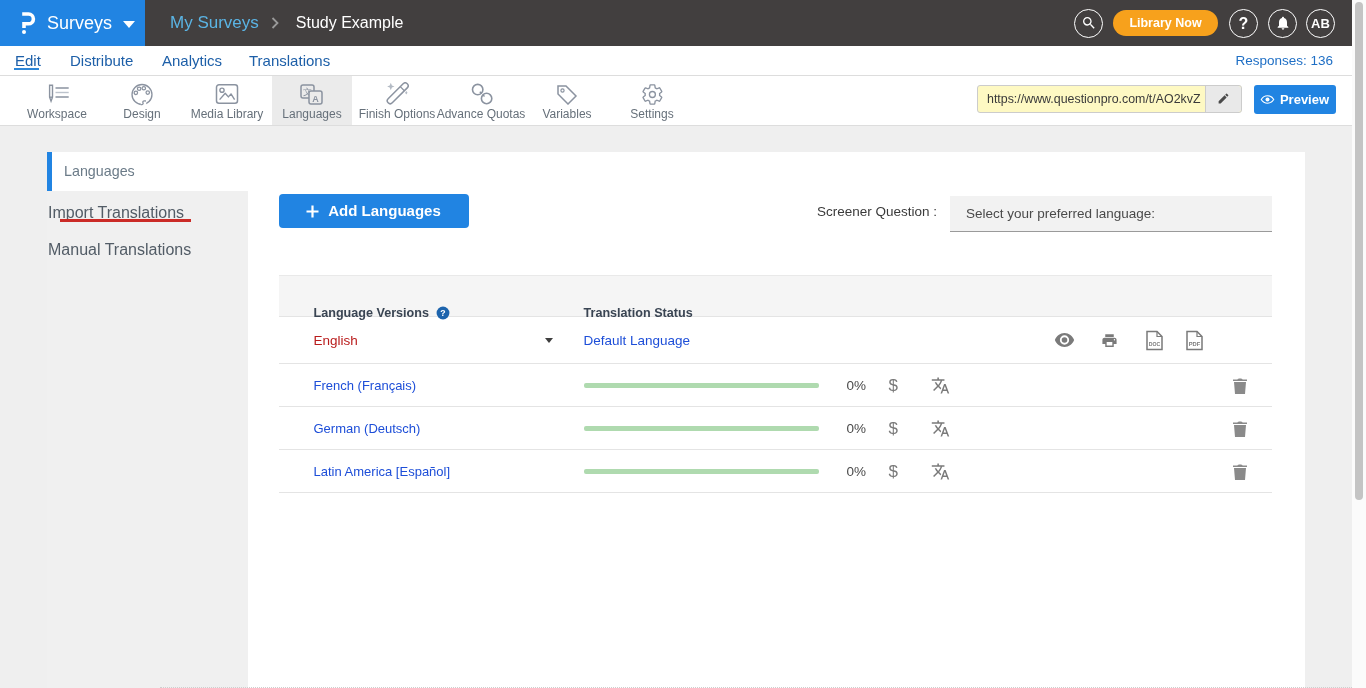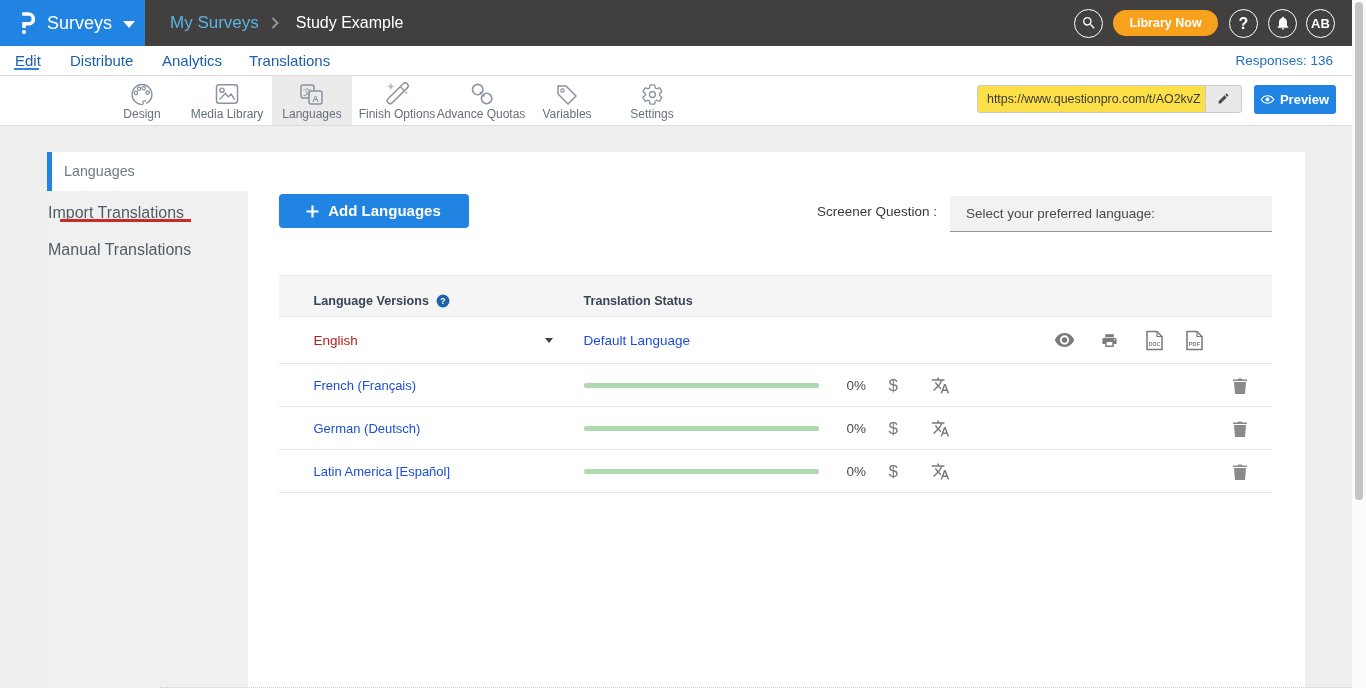--- a/index.html
+++ b/index.html
@@ -24,21 +24,21 @@
 .tab { position:absolute; top:0; height:29px; line-height:29px; font-size:15px; color:#1d5fa8; }
 #tab-edit-u { position:absolute; left:14px; top:22px; width:25px; height:2px; background:#2d86d8; }
 #responses { position:absolute; right:19px; top:0; height:29px; line-height:29px; font-size:13.5px; color:#1f6fc5; }
 
 
 #toolbar { position:absolute; left:0; top:76px; width:1352px; height:50px; background:#fff; border-bottom:1px solid #ddd; }
 .tool { position:absolute; top:0; height:49px; text-align:center; }
 .tool .ic { height:30px; padding-top:7px; }
 .tool .lb { font-size:12px; color:#66707a; margin-top:1px; }
 .tool.sel { background:#ebebeb; }
-#urlbox { position:absolute; left:977px; top:9px; width:265px; height:28px; background:#fde047; border:1px solid #ccc; border-radius:3px; }
+#urlbox { position:absolute; left:977px; top:9px; width:265px; height:28px; background:#fef9c3; border:1px solid #ccc; border-radius:3px; }
 #urlbox .txt { position:absolute; left:9px; top:0; height:26px; line-height:26px; font-size:12.4px; color:#3a3a3a; white-space:nowrap; overflow:hidden; width:222px; }
 #urlbox .pen { position:absolute; right:0; top:0; width:36px; height:26px; background:#e9e9e9; border-left:1px solid #ccc; border-radius:0 3px 3px 0; text-align:center; }
 #previewbtn { position:absolute; left:1253.5px; top:9px; width:82px; height:29px; background:#2184e2; border-radius:3px; color:#fff; font-size:13px; font-weight:bold; text-align:center; line-height:29px; }
 
 
 #card { position:absolute; left:47px; top:152px; width:1258px; height:536px; background:#fff; }
 #cardhead { position:absolute; left:0; top:0; width:100%; height:39px; background:#fff; border-left:5px solid #2184e2; }
 #cardhead .t { position:absolute; left:12px; top:0; height:39px; line-height:39px; font-size:14.3px; color:#6b7b88; }
 #sidebar { position:absolute; left:0; top:39px; width:201px; height:497px; background:#f0f0f0; }
 .sideitem { position:absolute; left:1px; font-size:16px; color:#525c66; }
@@ -47,21 +47,21 @@
 
 #addbtn { position:absolute; left:231.5px; top:41.5px; width:190px; height:34px; background:#2184e2; border-radius:4px; color:#fff; text-align:center; line-height:34px; font-size:15px; font-weight:bold; }
 #screenerlbl { position:absolute; left:600px; top:52px; width:290px; text-align:right; font-size:13.5px; color:#3a3a3a; }
 #screenersel { position:absolute; left:903px; top:43.5px; width:322px; height:36px; background:#f2f2f2; border-bottom:1px solid #9a9a9a; }
 #screenersel .t { position:absolute; left:16px; top:0; height:35px; line-height:35px; font-size:13.5px; color:#4a4a4a; }
 
 
 #tbl { position:absolute; left:231.5px; top:122.7px; width:993.5px; }
 .trow { position:relative; border-bottom:1px solid #e4e4e4; }
 #thead { height:42px; background:#f5f5f5; border-top:1px solid #e9e9e9; }
-#thead .h { position:absolute; top:4px; height:42px; line-height:42px; font-size:12.6px; font-weight:bold; color:#3a4553; }
+#thead .h { position:absolute; top:16px; height:42px; line-height:42px; font-size:12.6px; font-weight:bold; color:#3a4553; }
 .cell { position:absolute; top:0; font-size:13.5px; color:#1d4ed8; }
 </style>
 </head>
 <body>
 
 <div id="topbar">
   <div id="logoblk">
     <svg width="14" height="22" viewBox="0 0 14 22">
       <path d="M0.2,2 H6.5 A4.9,4.9 0 0 1 6.5,11.8 H2" fill="none" stroke="#fff" stroke-width="3.6"></path>
       <path d="M2,10 V16" fill="none" stroke="#fff" stroke-width="3.6"></path>
@@ -92,20 +92,31 @@
 <div id="tabrow">
   <span class="tab" style="left:15px;">Edit</span>
   <div id="tab-edit-u"></div>
   <span class="tab" style="left:70px;">Distribute</span>
   <span class="tab" style="left:162px;">Analytics</span>
   <span class="tab" style="left:249px;">Translations</span>
   <span id="responses">Responses: 136</span>
 </div>
 
 <div id="toolbar">
+  <div class="tool" style="left:17px; width:80px;">
+    <div class="ic"><svg width="24" height="22" viewBox="0 0 24 22">
+          <g fill="none" stroke="#8b93a0" stroke-width="1.4">
+            <path d="M4.6,2.2 v12 l1.45,4 l1.45,-4 v-12 z"></path>
+            <path d="M4.6,14.2 h2.9"></path>
+            <path d="M10.5,5 h13.2 M10.5,14 h13.2"></path>
+          </g>
+          <path d="M10.5,9.5 h13.2" stroke="#bcc3cc" stroke-width="1.4"></path>
+        </svg></div>
+    <div class="lb">Workspace</div>
+  </div>
   <div class="tool" style="left:102px; width:80px;">
     <div class="ic"><svg width="24" height="23" viewBox="0 0 24 24">
           <circle cx="12" cy="12" r="10.4" fill="none" stroke="#8b93a0" stroke-width="1.4"></circle>
           <rect x="10.8" y="19.2" width="5.6" height="4.6" fill="#fff"></rect>
           <path d="M11,22.5 c1.8,0.4 2.6,-0.9 2,-2 -0.5,-1 0.3,-2 1.5,-1.9 l1.6,0.15" fill="none" stroke="#8b93a0" stroke-width="1.4"></path>
           <g fill="none" stroke="#8b93a0" stroke-width="1.3">
             <circle cx="9" cy="6" r="1.8"></circle>
             <circle cx="13.9" cy="5.5" r="1.8"></circle>
             <circle cx="5.6" cy="10.3" r="1.8"></circle>
             <circle cx="18" cy="10" r="1.8"></circle>

